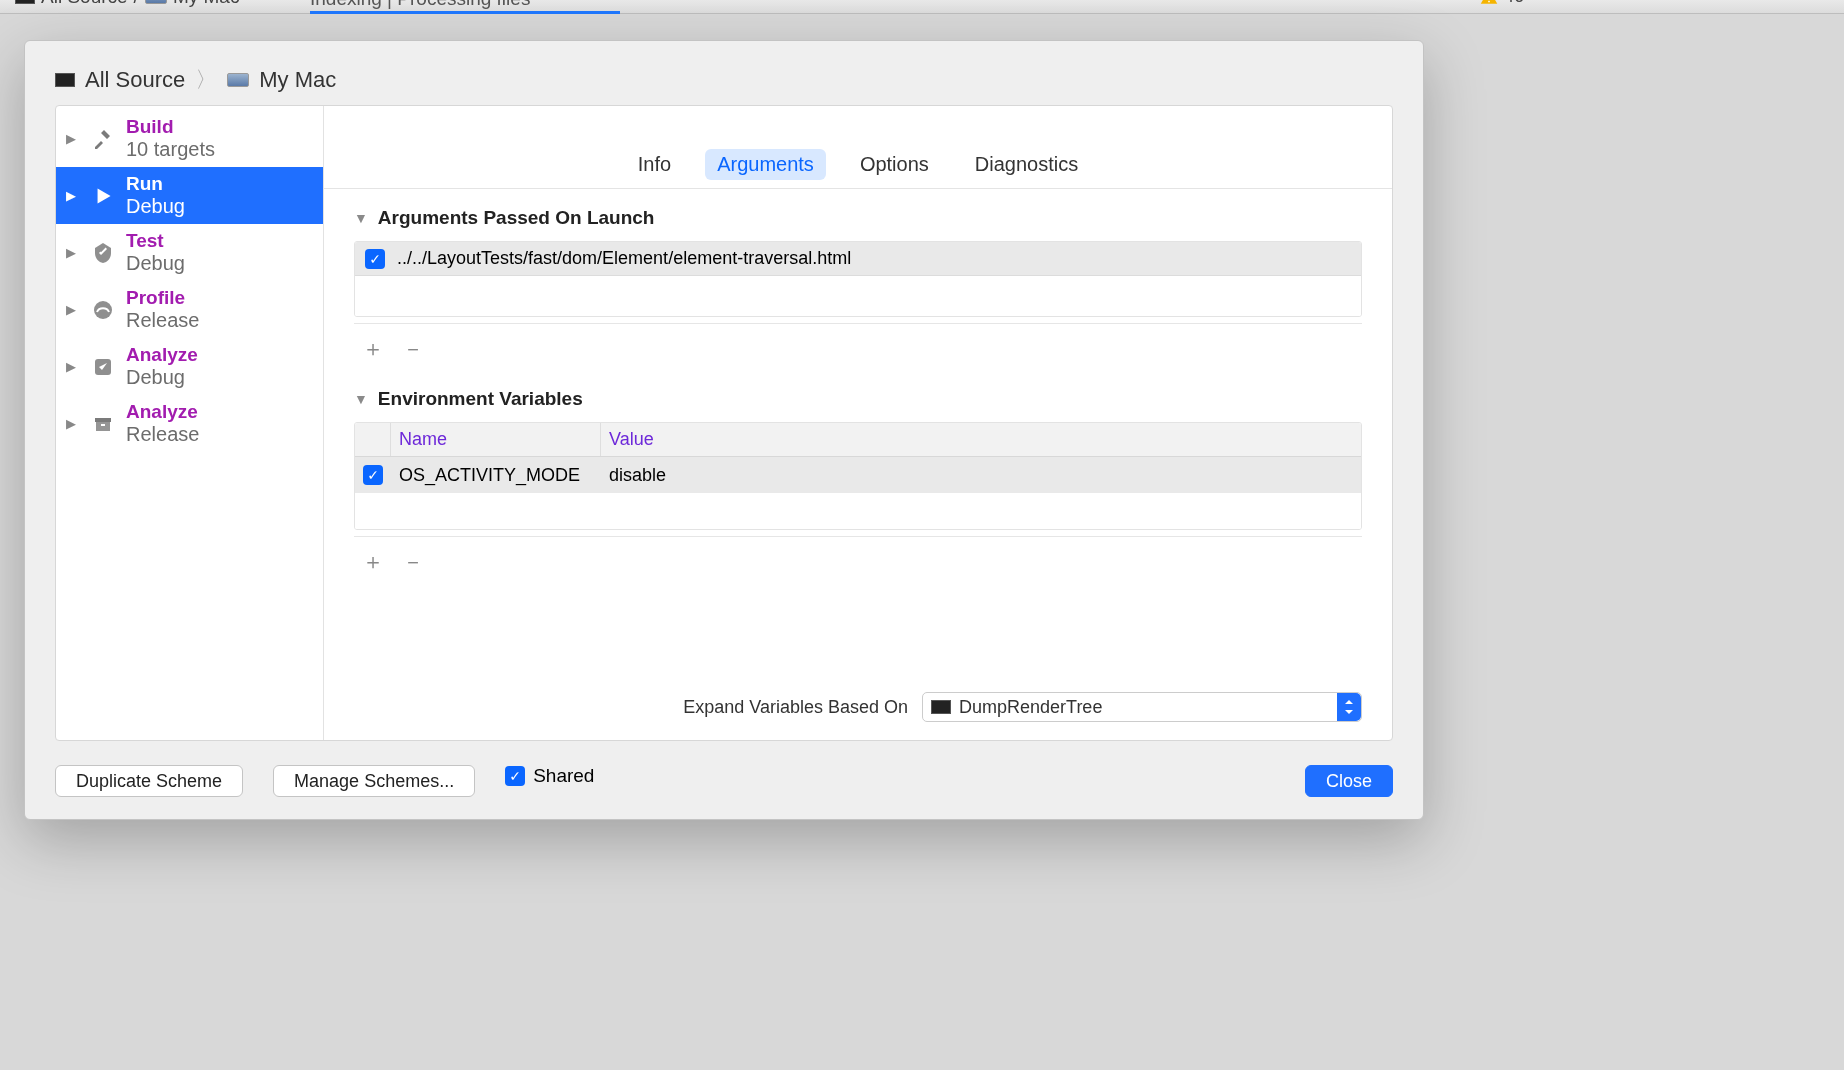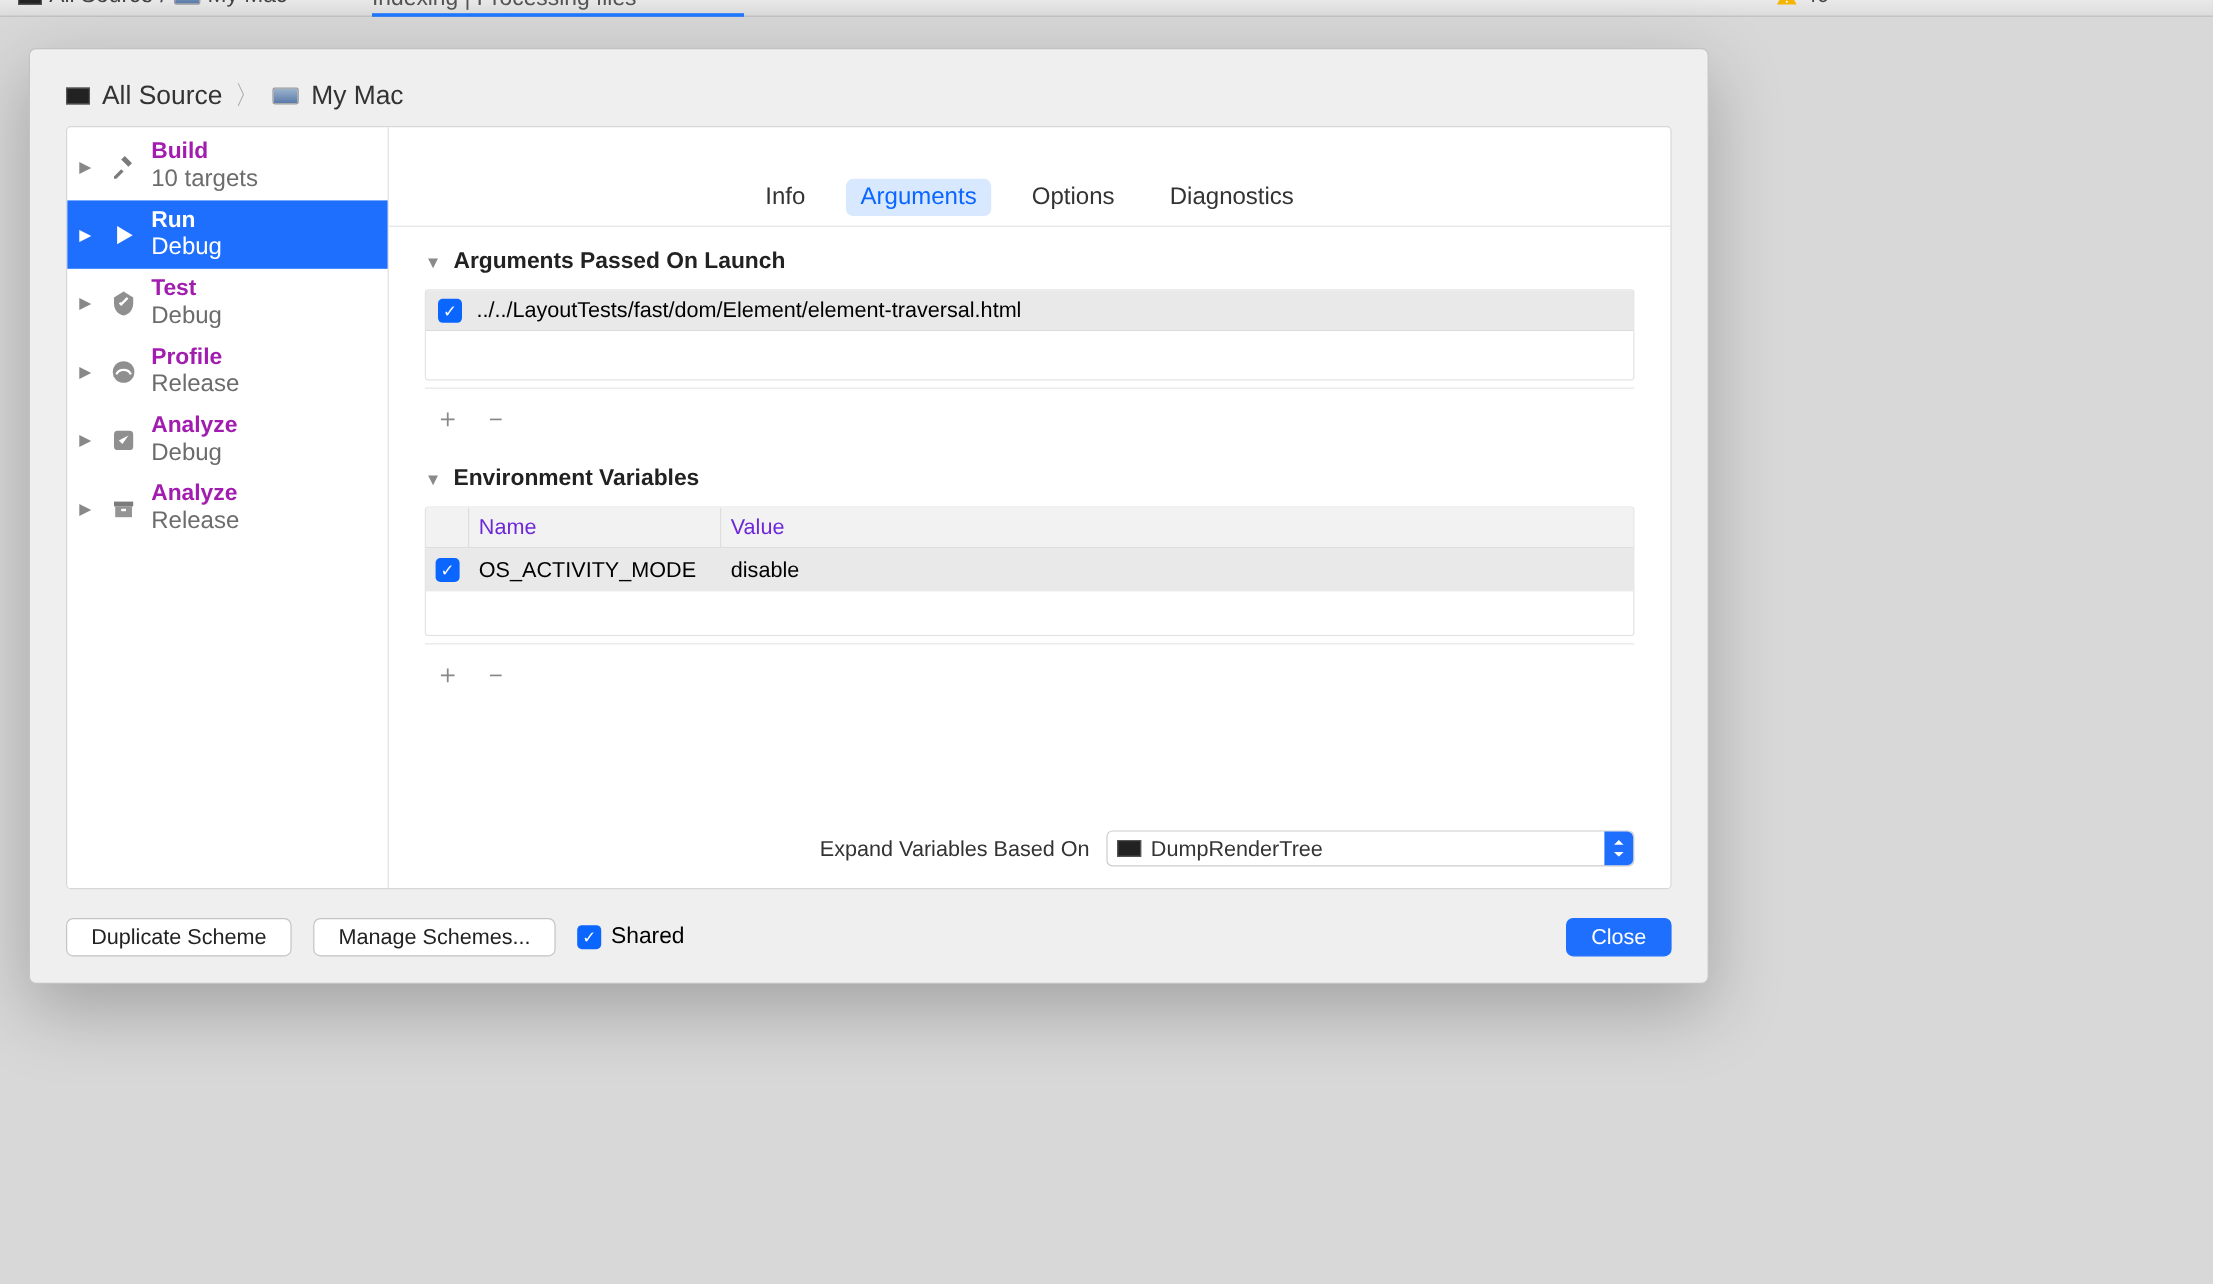--- a/index.html
+++ b/index.html
@@ -108,21 +108,21 @@
     width:440px; height:30px; border:1px solid #ccc; border-radius:5px; background:#fff;
     display:flex; align-items:center; justify-content:space-between; padding:0 0 0 8px;
   }
   .expand-select .selbtn{
     width:24px; height:28px; background:#1f6fff; border-radius:0 5px 5px 0;
     display:flex; align-items:center; justify-content:center; color:#fff; font-size:12px;
   }
 
   
   .sheet-footer {
-    display:flex; align-items:center; gap:18px; padding:10px 30px 22px 30px;
+    display:flex; align-items:flex-start; gap:30px; padding:10px 30px 22px 30px;
   }
   .btn {
     height:32px; padding:0 20px; border:1px solid #c4c4c4; border-radius:6px; background:#fff;
     font-size:18px; color:#222; display:flex; align-items:center;
   }
   .btn.primary { background:#1f6fff; color:#fff; border-color:#1f6fff; }
   .shared { display:flex; align-items:center; gap:8px; font-size:19px; }
   .spacer { flex:1; }
 </style>
 </head>

